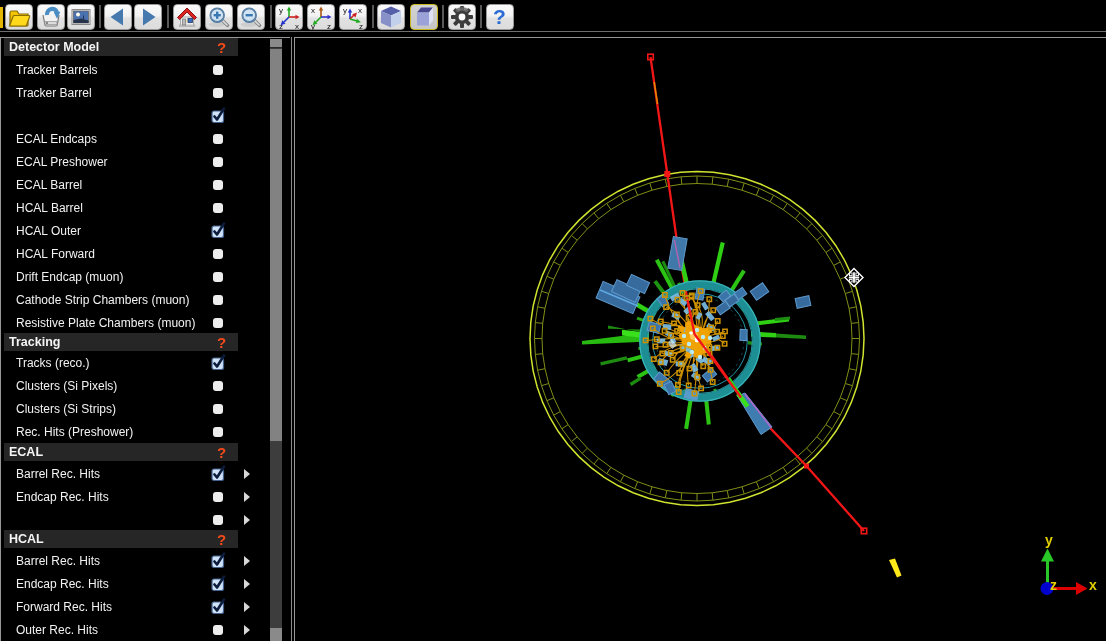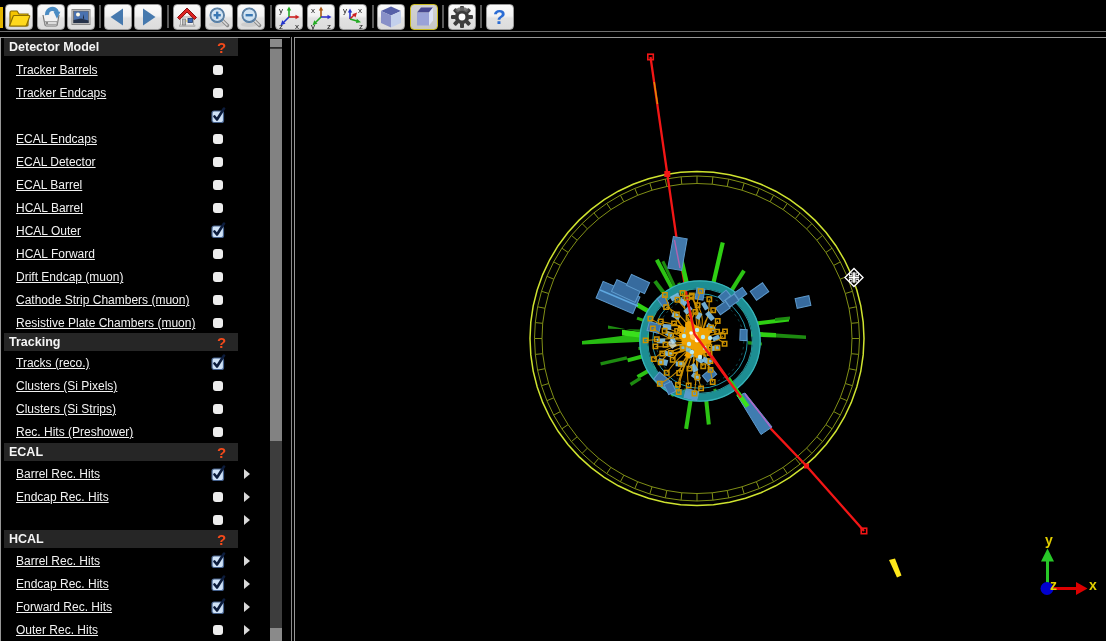--- a/index.html
+++ b/index.html
@@ -13,21 +13,21 @@
 .tb.sel { background:linear-gradient(#d2d2d2,#c6c6c6); border:1.5px solid #c8b820; }
 .sep { position:absolute; top:5px; width:2px; height:23px; background:#585858; }
 #sliver { position:absolute; left:0; top:7px; width:3px; height:21px; background:#e5b700; }
 #side { position:absolute; left:0; top:37px; width:290px; height:604px;
   background:#000; border-top:1px solid #979797; border-left:1px solid #979797; }
 .hdr { position:absolute; left:4px; width:234px; height:18px; background:#262626;
   color:#f5f5f5; font-size:12.5px; font-weight:bold; line-height:18px; }
 .hdr span:first-child { padding-left:5px; }
 .hdr .q { position:absolute; left:213px; color:#f54a1a; font-size:15px; top:1px; }
 .row { position:absolute; left:0; width:262px; height:22px; color:#f2f2f2;
-  font-size:12px; line-height:22px;text-decoration:underline; }
+  font-size:12px; line-height:22px; }
 .lab { padding-left:16px; }
 .ub { position:absolute; width:10px; height:10px; background:#ededed;
   border-radius:3px; }
 .cb { position:absolute; }
 .tri { position:absolute; width:0; height:0; border-left:6px solid #d8d8d8;
   border-top:5px solid transparent; border-bottom:5px solid transparent; }
 #sbar { position:absolute; left:270px; top:39px; width:12px; height:602px; background:#3d3d3d; }
 #sbtn1 { position:absolute; left:270px; top:39px; width:12px; height:9px; background:#8a8a8a; border-bottom:1px solid #2a2a2a; }
 #sthumb { position:absolute; left:270px; top:49px; width:12px; height:392px; background:#828282; }
 #sbtn2 { position:absolute; left:270px; top:628px; width:12px; height:13px; background:#8a8a8a; }
@@ -185,29 +185,29 @@
 <div class="sep" style="left:371.5px"></div>
 <div class="sep" style="left:442px"></div>
 <div class="sep" style="left:480px"></div>
 </div>
 <div id="side">
 </div>
 <div id="sidec" style="position:absolute;left:0;top:0;width:290px;height:641px;">
 <div class="hdr" style="top:38px"><span>Detector Model</span><span class="q">?</span></div>
 <div class="row" style="top:59px"><span class="lab">Tracker Barrels</span></div>
     <div class="ub" style="left:212.5px;top:65px"></div>
-<div class="row" style="top:82px"><span class="lab">Tracker Endcaps</span></div>
+<div class="row" style="top:82px"><span class="lab">Tracker Barrel</span></div>
     <div class="ub" style="left:212.5px;top:88px"></div>
     <svg class="cb" style="left:211px;top:107px" width="17" height="17" viewBox="0 0 17 17">
       <rect x="1" y="4" width="11.5" height="11.5" rx="2" fill="#cfe2f7" stroke="#44608c" stroke-width="1.2"></rect>
       <path d="M3.5,9.5 L6,12.5 L13,1.5" fill="none" stroke="#0c1c3c" stroke-width="2.6" stroke-linecap="round" stroke-linejoin="round"></path>
     </svg>
 <div class="row" style="top:128px"><span class="lab">ECAL Endcaps</span></div>
     <div class="ub" style="left:212.5px;top:134px"></div>
-<div class="row" style="top:151px"><span class="lab">ECAL Detector</span></div>
+<div class="row" style="top:151px"><span class="lab">ECAL Preshower</span></div>
     <div class="ub" style="left:212.5px;top:157px"></div>
 <div class="row" style="top:174px"><span class="lab">ECAL Barrel</span></div>
     <div class="ub" style="left:212.5px;top:180px"></div>
 <div class="row" style="top:197px"><span class="lab">HCAL Barrel</span></div>
     <div class="ub" style="left:212.5px;top:203px"></div>
 <div class="row" style="top:220px"><span class="lab">HCAL Outer</span></div>
     <svg class="cb" style="left:211px;top:222px" width="17" height="17" viewBox="0 0 17 17">
       <rect x="1" y="4" width="11.5" height="11.5" rx="2" fill="#cfe2f7" stroke="#44608c" stroke-width="1.2"></rect>
       <path d="M3.5,9.5 L6,12.5 L13,1.5" fill="none" stroke="#0c1c3c" stroke-width="2.6" stroke-linecap="round" stroke-linejoin="round"></path>
     </svg>

